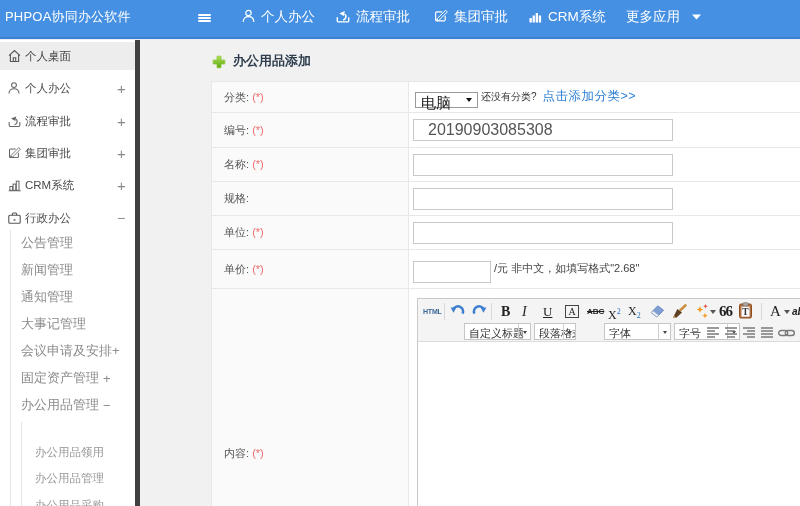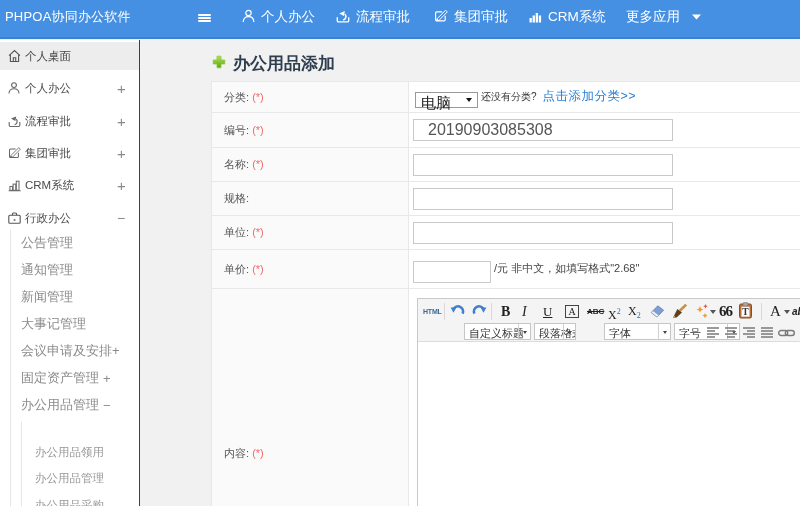--- a/index.html
+++ b/index.html
@@ -6,37 +6,37 @@
   html,body { width:800px; height:506px; overflow:hidden; }
   body { font-family:"Liberation Sans",sans-serif; background:#f1f1f1; position:relative; }
   
   .nav { position:absolute; left:0; top:0; width:800px; height:40px; background:linear-gradient(#4590e2 0px, #4590e2 37px, #3c80d0 37px, #3c80d0 39px, #e8f0f8 39px); }
   .logo { position:absolute; left:5px; top:8px; color:#fff; font-size:13px; letter-spacing:0.2px; }
   .burger { position:absolute; left:198px; top:14px; width:13px; }
   .burger div { height:1.9px; background:#fff; border-radius:1px; margin-bottom:1.3px; }
   .navitem { position:absolute; top:0; height:34px; line-height:34px; color:#fff; font-size:13.5px; }
   .navitem svg { vertical-align:-2px; margin-right:6px; }
   
-  .side { position:absolute; left:0; top:40px; width:140px; height:466px; background:#fff; border-right:1px solid #404040; padding-top:2px; }
+  .side { position:absolute; left:0; top:40px; width:140px; height:466px; background:#fff; border-right:5px solid #404040; padding-top:2px; }
   .sel { height:28px; background:#ededed; position:relative; margin-bottom:2px; }
   .sel .txt { position:absolute; left:25px; top:0; line-height:28px; font-size:11.5px; color:#454545; }
   .mi { position:relative; height:32.4px; }
   .mi .txt { position:absolute; left:25px; top:50%; transform:translateY(-50%); font-size:11.5px; color:#4a4a4a; }
   .mi .pm { position:absolute; left:117px; top:50%; transform:translateY(-50%); font-size:15px; color:#8a8a8a; font-weight:400; }
   .mi svg, .sel svg { position:absolute; left:8px; top:50%; transform:translateY(-50%); }
   .sub { position:absolute; left:0; top:189.5px; width:140px; }
   .sub .line { position:absolute; left:10px; top:0; bottom:-268px; width:1px; background:#e5e5e5; }
   .si { position:relative; height:27px; }
   .si .txt { position:absolute; left:21px; top:50%; transform:translateY(-50%); font-size:13px; color:#8b8b8b; white-space:nowrap; }
   .si .pm { position:absolute; left:103px; top:50%; transform:translateY(-50%); font-size:13px; color:#8b8b8b; }
   .ss { position:relative; height:26.5px; }
   .ss .txt { position:absolute; left:35px; top:50%; transform:translateY(-50%); font-size:11.5px; color:#979797; }
   .ssline { position:absolute; left:21px; width:1px; background:#e5e5e5; }
   
-  .title { position:absolute; left:233px; top:52px; font-size:17px; font-weight:bold; color:#2e3e4e; letter-spacing:0px; }
+  .title { position:absolute; left:233px; top:52px; font-size:13px; font-weight:bold; color:#2e3e4e; letter-spacing:0px; }
   .plus { position:absolute; left:212px; top:55px; }
   
   .tbl { position:absolute; left:211px; top:81px; width:645px; border-collapse:collapse; background:#fff; }
   .tbl td { border:1px solid #e8e8e8; border-right:none; font-size:11px; color:#555; vertical-align:middle; }
   .tbl td.lab { width:197px; background:#fafafa; padding-left:12px; }
   .tbl td.val { padding-left:4px; background:#fff; }
   .star { color:#ef6b6b; }
   .inp { border:1px solid #c9c9c9; height:22px; width:260px; font-size:13px; color:#333; padding-left:5px; font-family:"Liberation Sans",sans-serif; background:#fff; margin-top:0; vertical-align:middle; }
   .sml { width:78px; }
   .sel1 { position:relative; display:inline-block; width:63px; height:16px; border:1px solid #999; background:#fff; vertical-align:middle; margin-left:2px; top:2.5px; }
@@ -147,24 +147,24 @@
       </svg>
       <span class="txt">行政办公</span>
       <span class="pm" style="font-size:14px;">−</span>
     </div>
     <div class="sub">
       <div class="line"></div>
       <div class="si">
         <span class="txt">公告管理</span>
       </div>
       <div class="si">
+        <span class="txt">新闻管理</span>
+      </div>
+      <div class="si">
         <span class="txt">通知管理</span>
-      </div>
-      <div class="si">
-        <span class="txt">新闻管理</span>
       </div>
       <div class="si">
         <span class="txt">大事记管理</span>
       </div>
       <div class="si">
         <span class="txt">会议申请及安排+</span>
       </div>
       <div class="si">
         <span class="txt">固定资产管理</span>
         <span class="pm">+</span>

